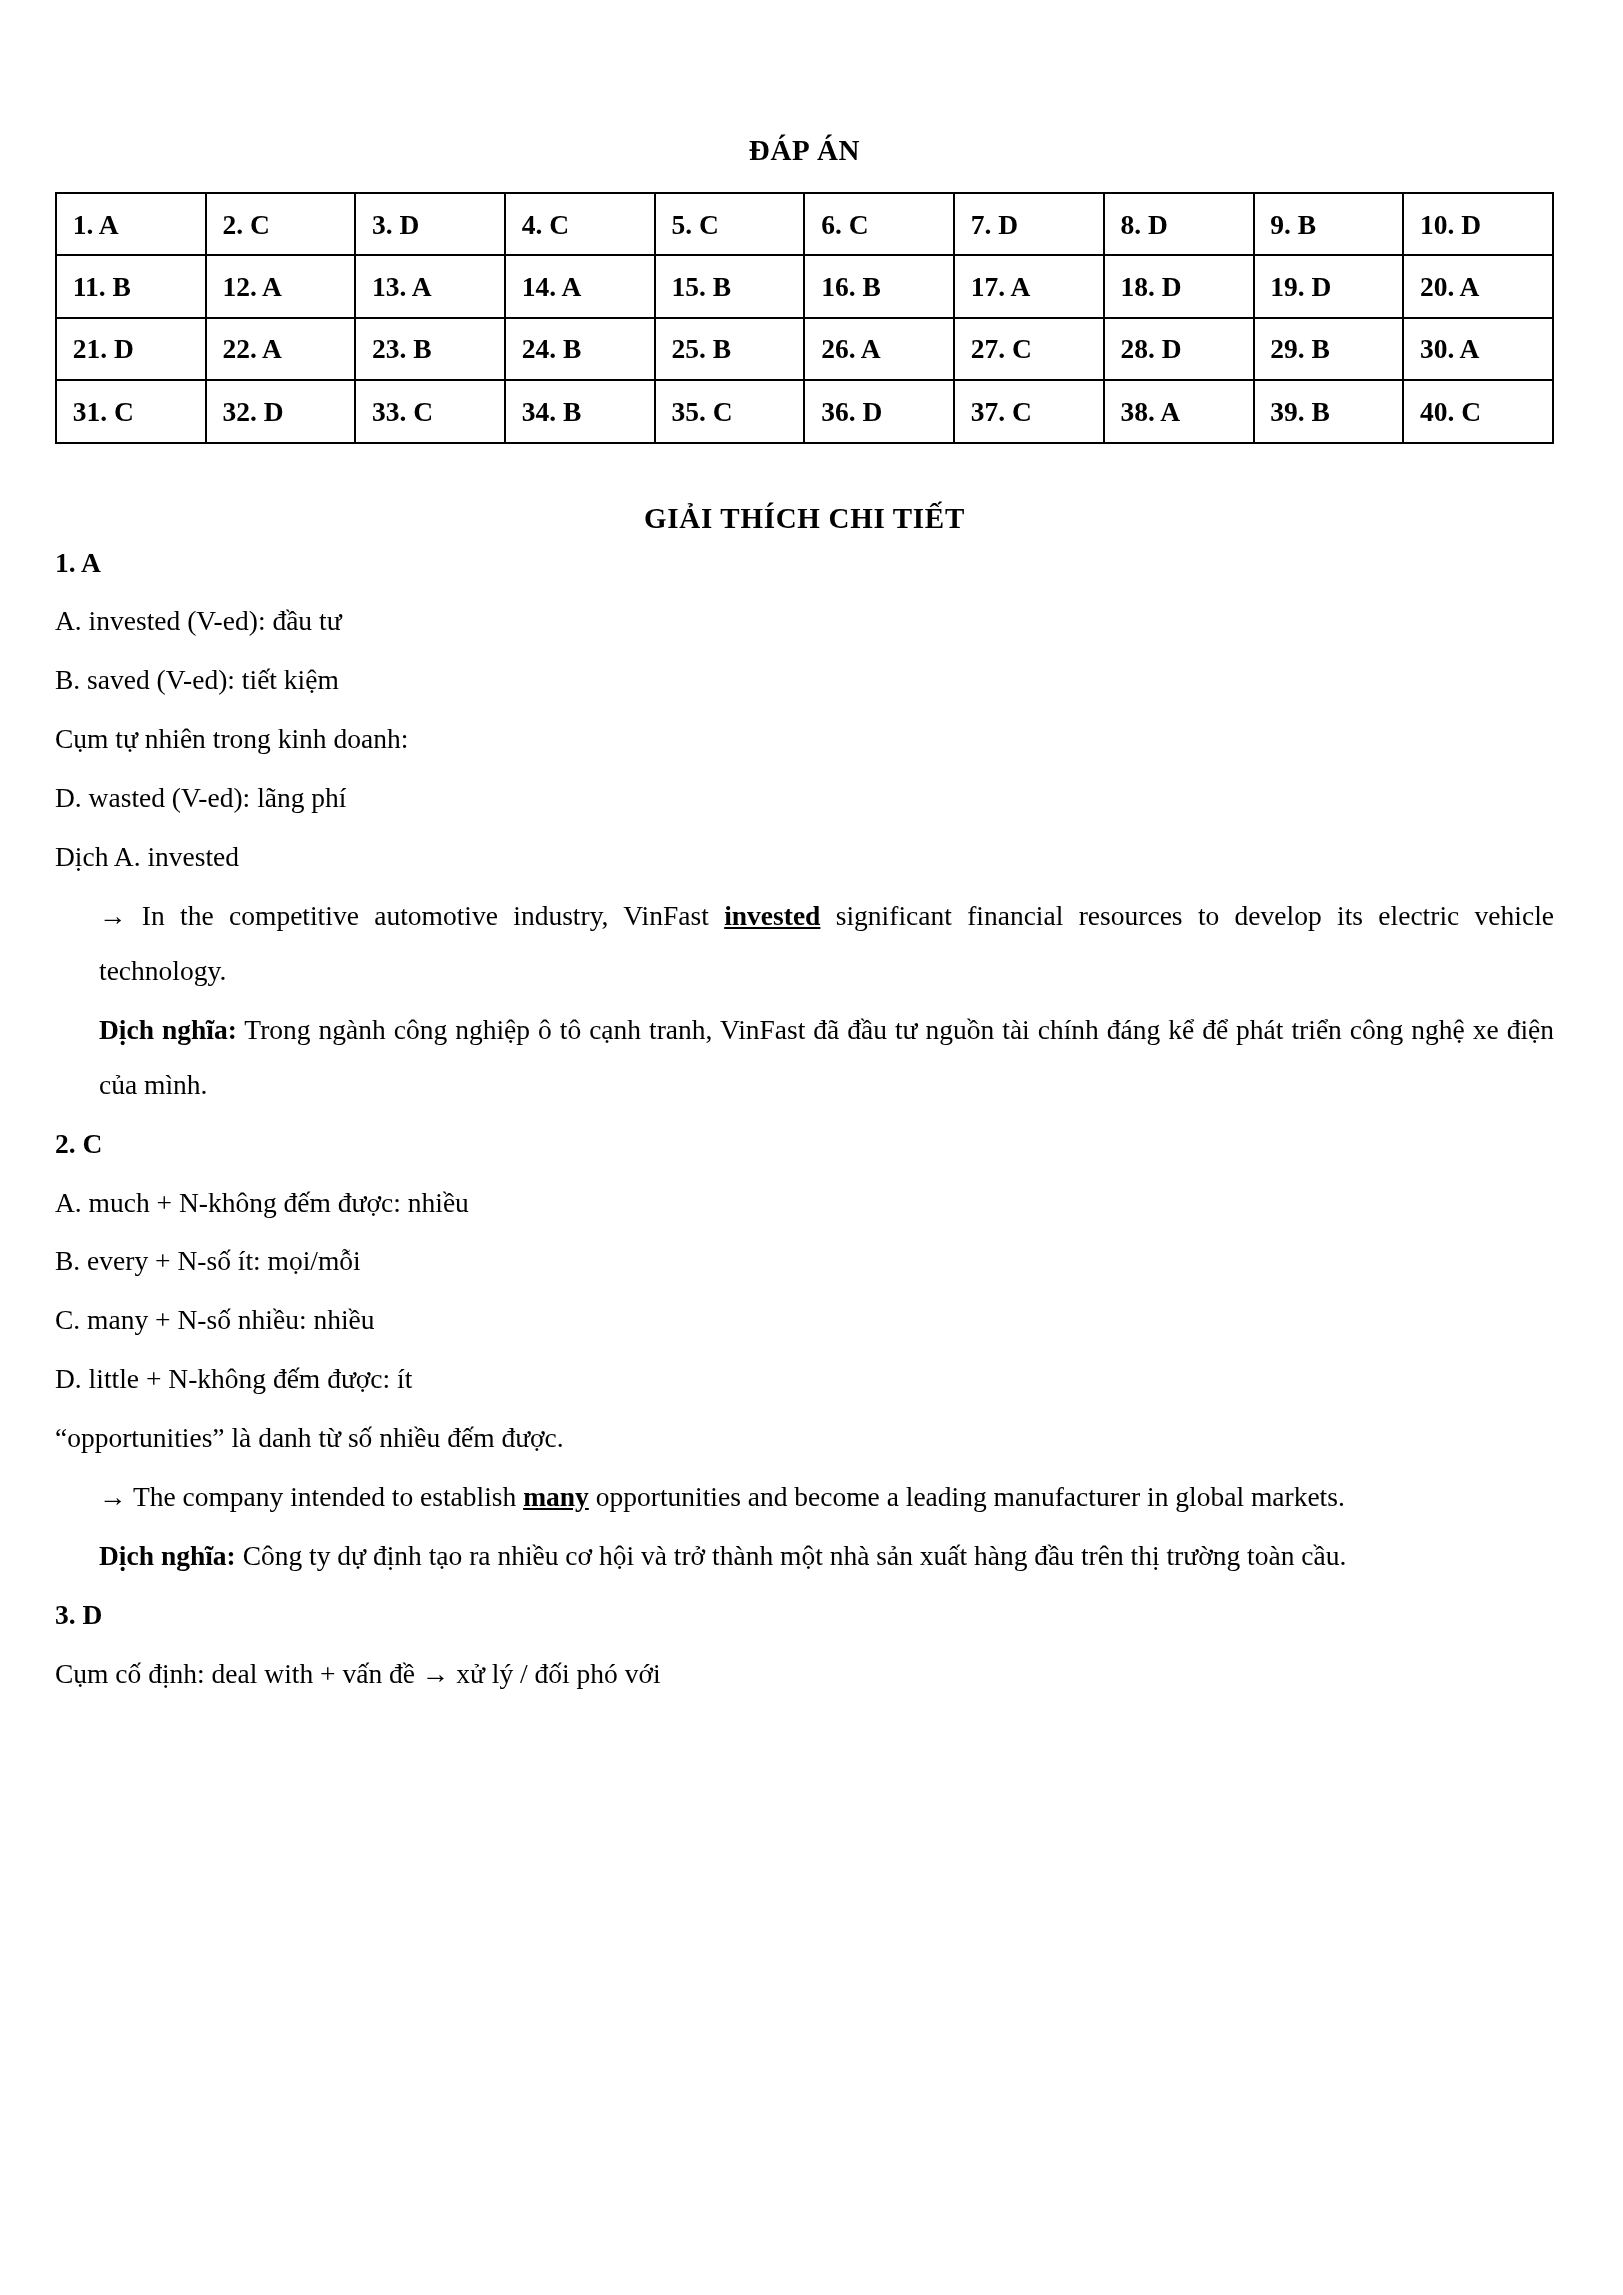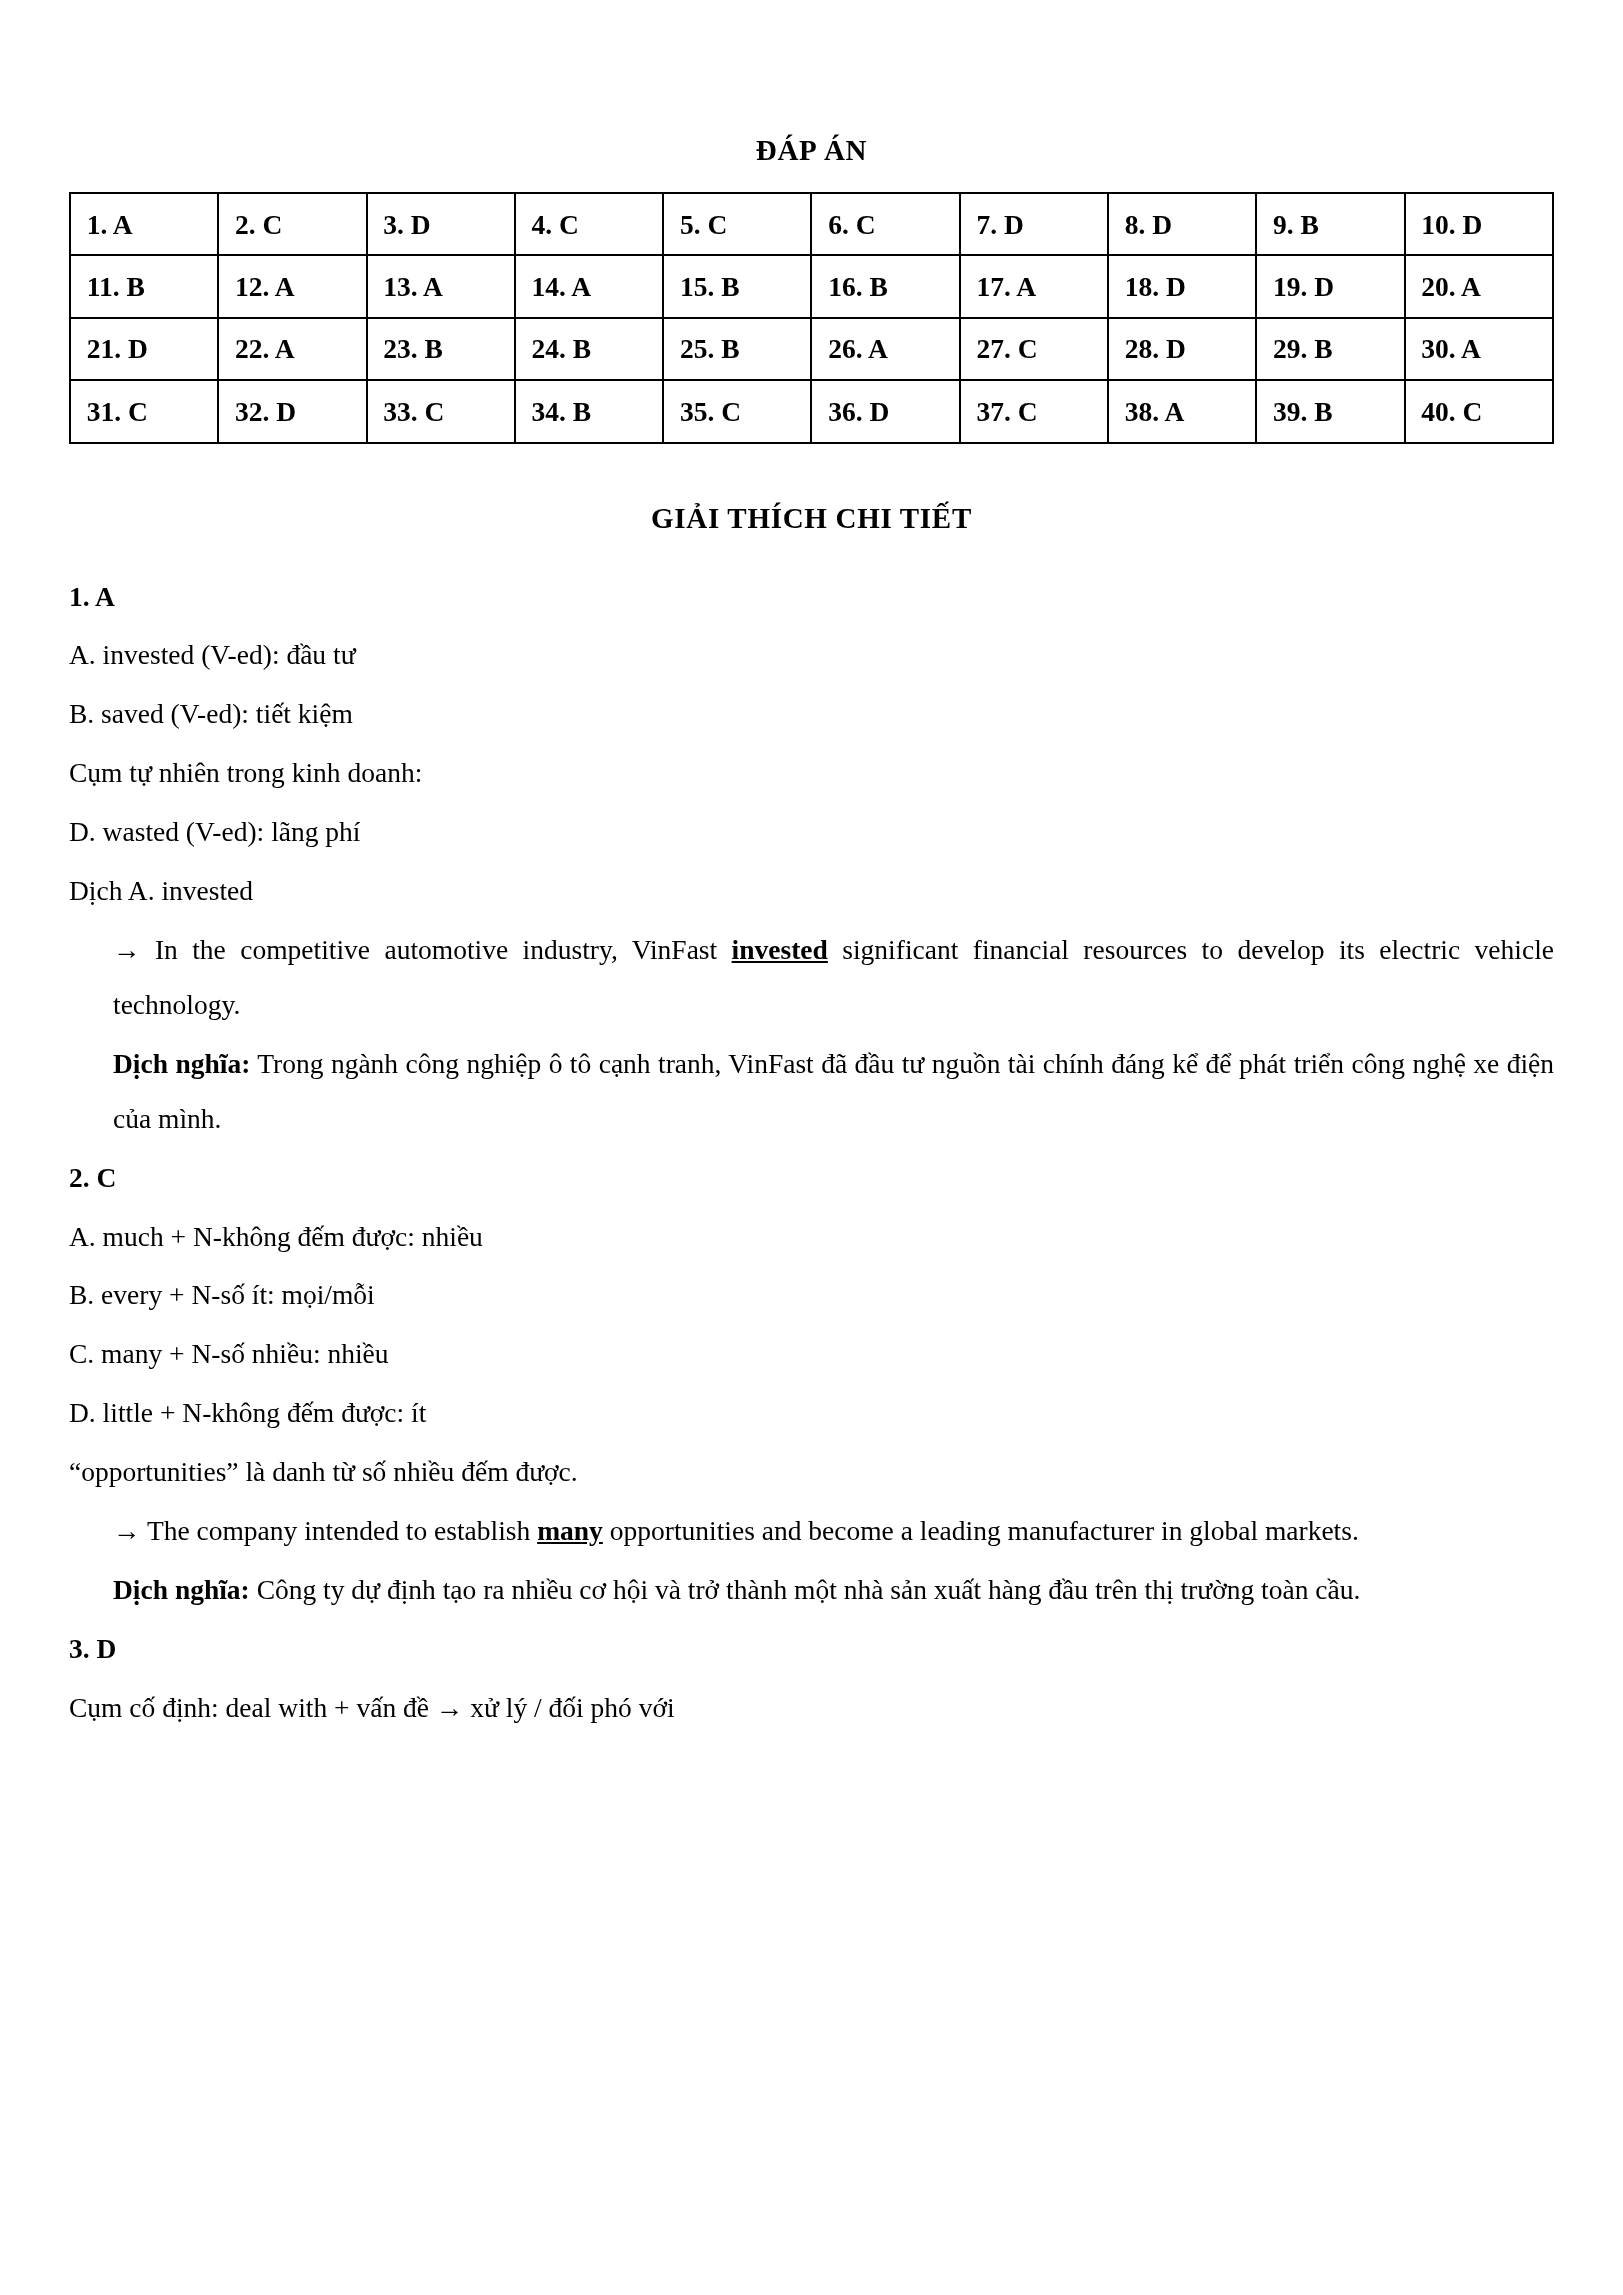--- a/index.html
+++ b/index.html
@@ -5,31 +5,31 @@
   * { margin: 0; padding: 0; box-sizing: border-box; }
   html, body { background: #ffffff; }
   body {
     width: 1623px;
     height: 2295px;
     font-family: "Liberation Serif", "DejaVu Serif", serif;
     color: #000000;
     position: relative;
   }
   .page {
-    padding: 134px 69px 0 69px;
+    padding: 134px 69px 0 55px;
     width: 100%;
   }
   .doc-title {
     text-align: center;
     font-weight: bold;
     font-size: 29px;
     letter-spacing: 0.7px;
   }
   .answer-key-title { margin-bottom: 25px; }
-  .explanation-title { margin-top: 58px; margin-bottom: 34px; }
+  .explanation-title { margin-top: 58px; }
   table.answers {
     width: 100%;
     border-collapse: collapse;
     table-layout: fixed;
   }
   table.answers td {
     border: 2px solid #000000;
     font-weight: bold;
     font-size: 27.5px;
     line-height: 1.2;

